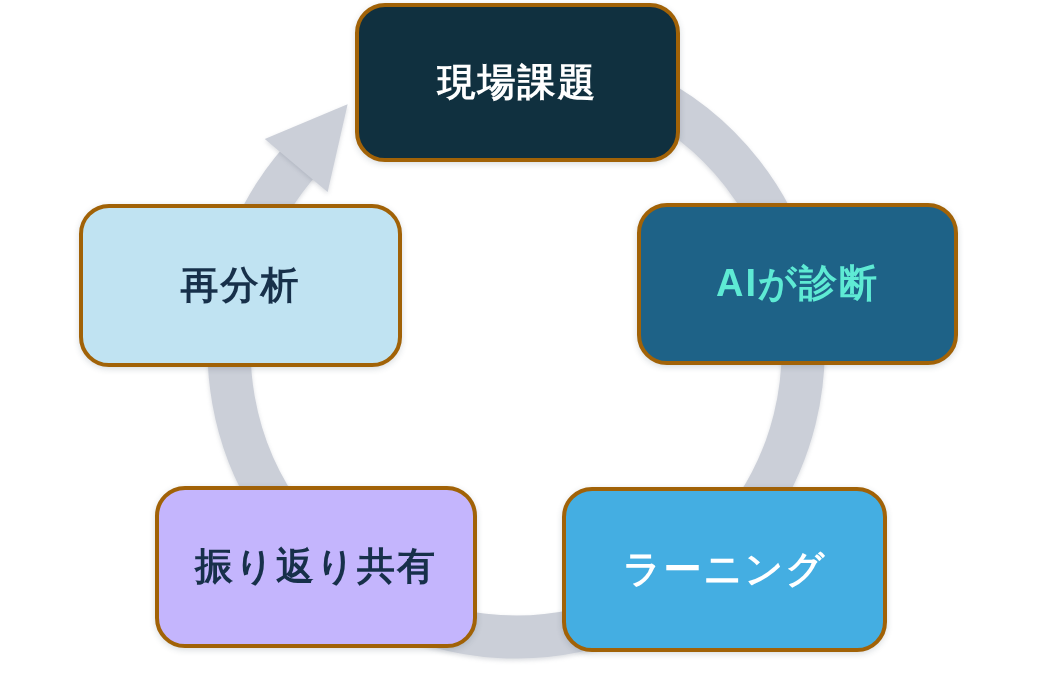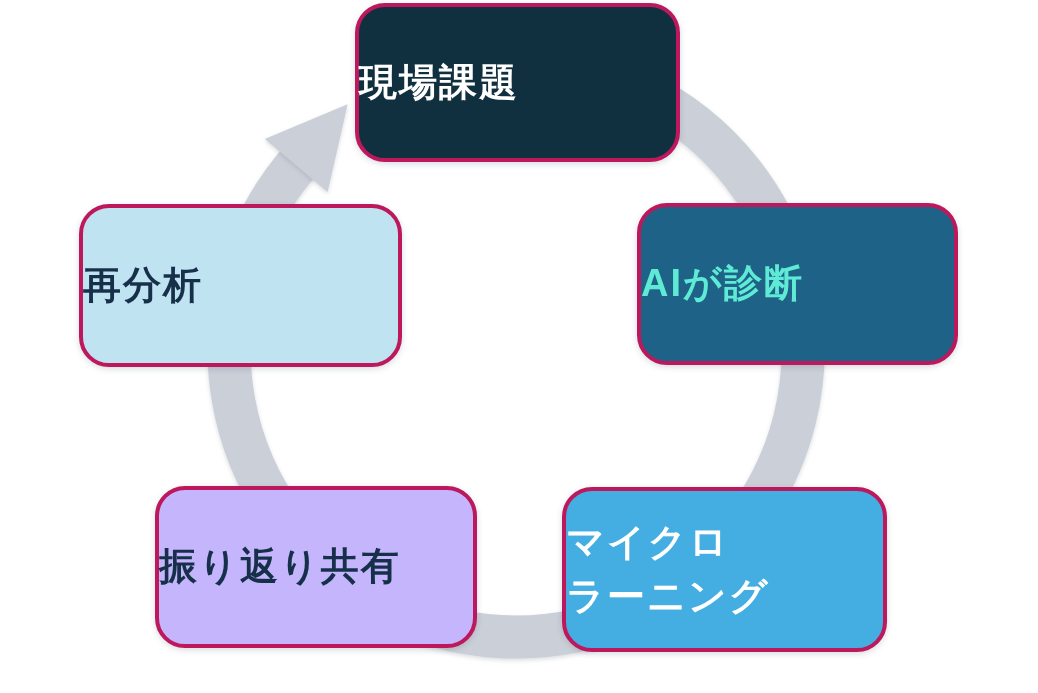--- a/index.html
+++ b/index.html
@@ -24,25 +24,25 @@
     z-index: 0;
   }
   .ring-svg path,
   .ring-svg polygon {
     filter: drop-shadow(0 2px 2px rgba(90,100,120,0.22));
   }
   .step {
     position: absolute;
     z-index: 1;
     box-sizing: border-box;
-    border: 4px solid #be185d;
+    border: 4px solid #a16207;
     border-radius: 30px;
     display: flex;
     flex-direction: column;
-    align-items: flex-start;
+    align-items: center;
     justify-content: center;
     text-align: center;
     font-weight: 700;
     font-size: 38px;
     letter-spacing: 2px;
     line-height: 1.42;
     box-shadow: 0 2px 6px rgba(40,60,80,0.18);
   }
   .step-1 { left: 355px; top:   3px; width: 325px; height: 159px; }
   .step-2 { left: 637px; top: 203px; width: 321px; height: 162px; }
@@ -63,21 +63,20 @@
 
   <div class="step step-1" style="background-color: rgb(16, 48, 63); color: rgb(255, 255, 255);">
     <span class="step-line">現場課題</span>
   </div>
 
   <div class="step step-2" style="background-color: rgb(30, 98, 135); color: #5eead4;">
     <span class="step-line">AIが診断</span>
   </div>
 
   <div class="step step-3" style="background-color: rgb(68, 174, 226); color: rgb(255, 255, 255);">
-    <span class="step-line">マイクロ</span>
     <span class="step-line">ラーニング</span>
   </div>
 
   <div class="step step-4" style="background-color: #c4b5fd; color: rgb(23, 48, 74);">
     <span class="step-line">振り返り共有</span>
   </div>
 
   <div class="step step-5" style="background-color: rgb(192, 227, 242); color: rgb(23, 48, 74);">
     <span class="step-line">再分析</span>
   </div>

